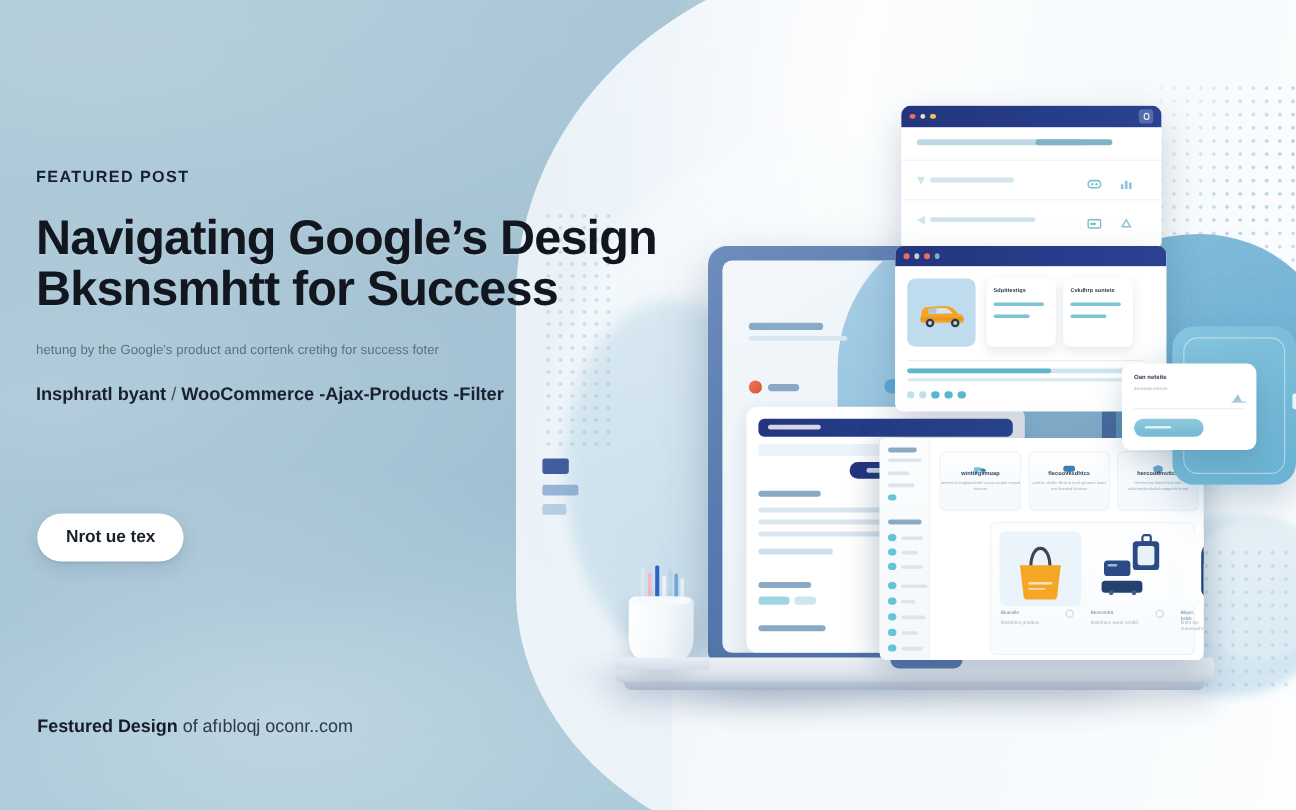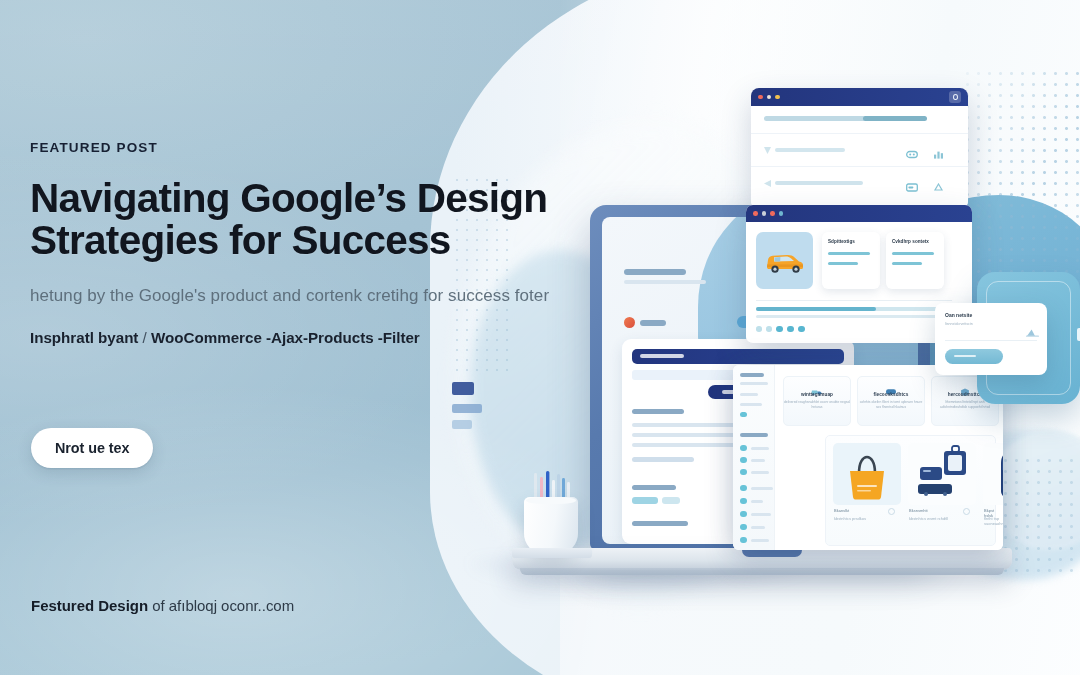--- a/index.html
+++ b/index.html
@@ -84,21 +84,21 @@
     font-size:13.5px; font-weight:700; letter-spacing:.085em;
     color:#172033; margin-bottom:22px;
   }
   .headline{
     font-size:40.5px; line-height:1.045; font-weight:700;
     letter-spacing:-.018em; color:#11161f;
     text-shadow:0 1px 0 rgba(255,255,255,.12);
   }
   .headline span{ display:block; }
   .subline{
-    margin-top:23px; font-size:17px; line-height:1.35;
+    margin-top:23px; font-size:11px; line-height:1.35;
     color:#5a6b78; letter-spacing:.004em;
     filter:blur(.35px); opacity:.95;
   }
   .meta{
     margin-top:21px; font-size:15.2px; font-weight:700;
     color:#19212e; letter-spacing:-.002em; filter:blur(.18px);
   }
   .meta .sep{ font-weight:400; color:#41505f; }
   .meta .tag{ font-weight:700;margin-top:16px; }
   .pill{
@@ -609,21 +609,21 @@
       <span class="fl-line"></span>
       <span class="fl-btn"></span>
     </div>
 
   </div>
 
   <div class="copy">
     <div class="eyebrow">FEATURED POST</div>
     <h1 class="headline">
       <span>Navigating Google’s Design</span>
-      <span>Strategies for Success</span>
+      <span>Bksnsmhtt for Success</span>
     </h1>
     <p class="subline">hetung by the Google's product and cortenk cretihg for success foter</p>
     <div class="meta">
       <span>Insphratl byant</span>
       <span class="sep">/</span>
       <span class="tag">WooCommerce -Ajax-Products -Filter</span>
     </div>
   </div>
 
   <div class="pill">Nrot ue tex</div>

